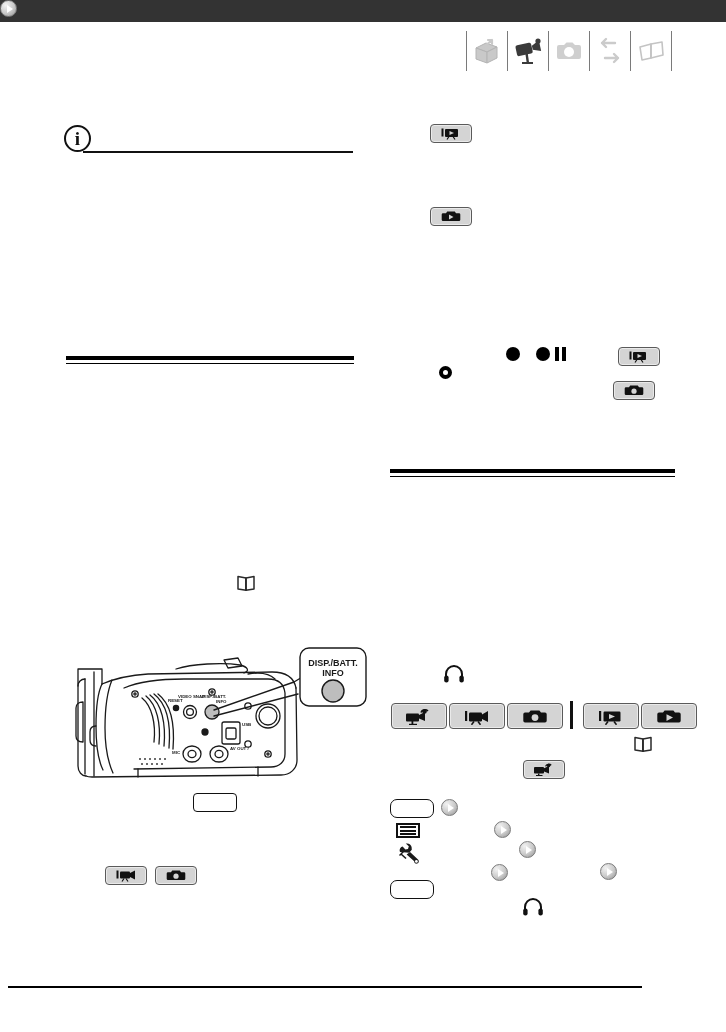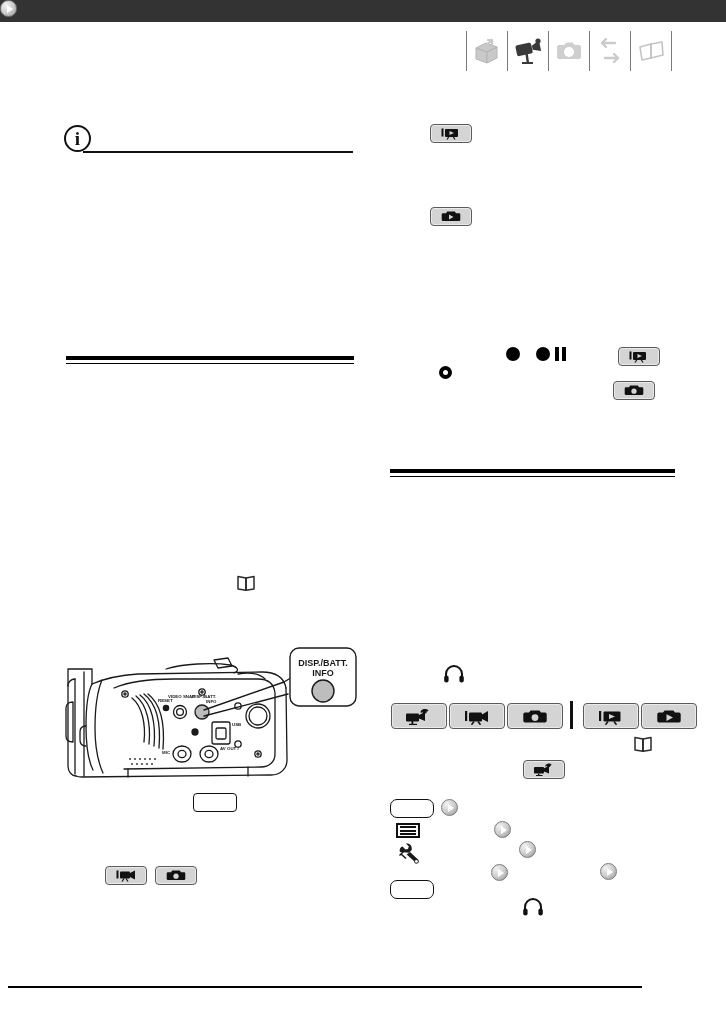--- a/index.html
+++ b/index.html
@@ -73,21 +73,21 @@
   .rec-dot {
     position: absolute; width: 14px; height: 14px;
     border-radius: 50%; background: #000;
   }
   .rec-pause { position: absolute; display: flex; align-items: center; gap: 3px; }
   .rec-pause .d { width: 14px; height: 14px; border-radius: 50%; background: #000; }
   .rec-pause .b { width: 4px; height: 14px; background: #000; }
   .rec-pause .bars { display: flex; gap: 3px; margin-left: 2px; }
 
   
-  .cam-illus { position: absolute; left: 62px; top: 636px; width: 300px; height: 170px; }
+  .cam-illus { position: absolute; left: 72px; top: 636px; width: 300px; height: 170px; }
   .cam-illus svg { display: block; }
 
   .caption-box {
     position: absolute; left: 193px; top: 793px;
     width: 44px; height: 19px;
     border: 1.3px solid #111; border-radius: 4px; background: #fff;
   }
 
   
   .navbox {

